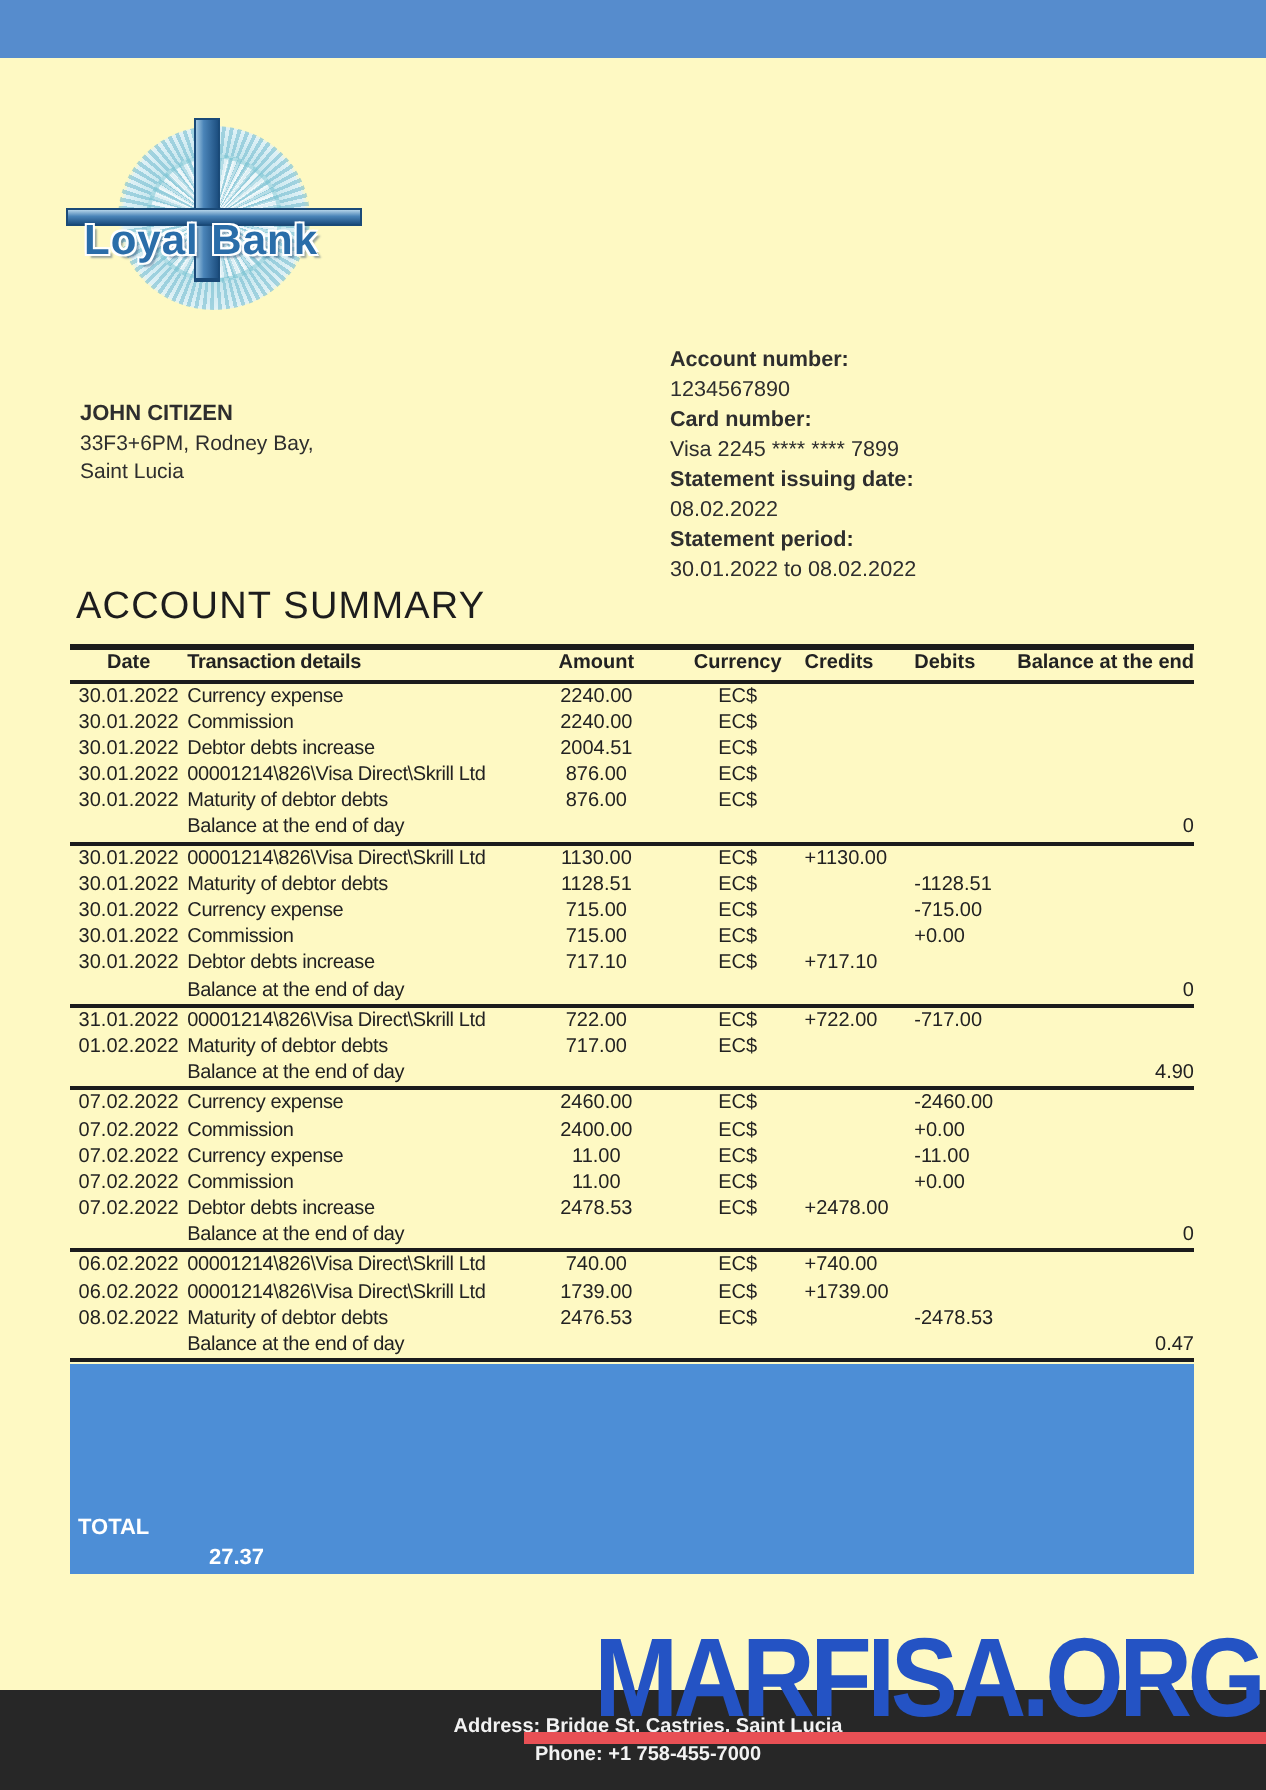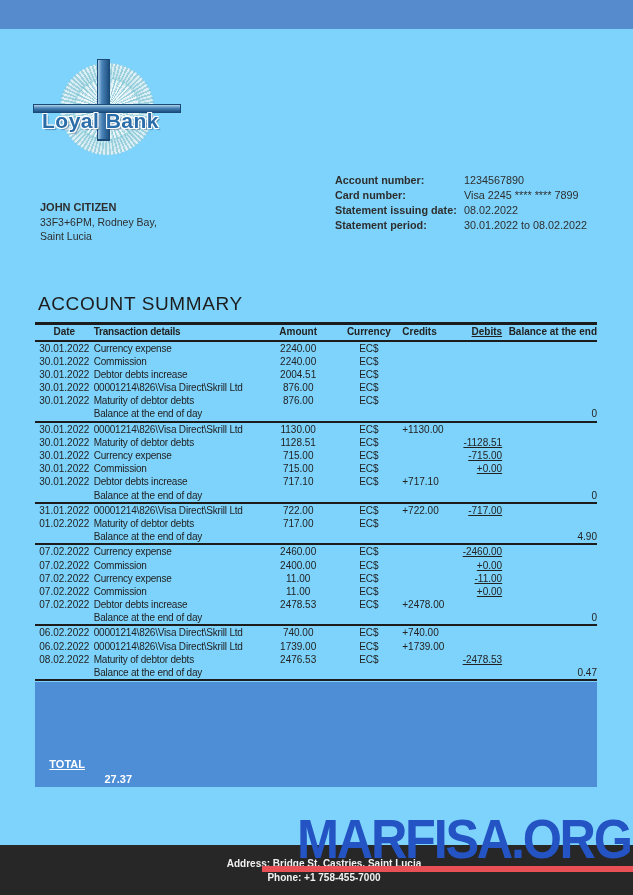--- a/index.html
+++ b/index.html
@@ -1,18 +1,18 @@
 <!DOCTYPE html>
 <html><head>
 <meta charset="utf-8">
 <style>
   * { margin:0; padding:0; box-sizing:border-box; }
   html,body { background:#ffffff; }
   body { font-family:"Liberation Sans", sans-serif; color:#2b2b2b; }
-  .page { position:relative; width:633px; height:895px; background:#7dd3fc; overflow:hidden; margin:0 auto; }
+  .page { position:relative; width:633px; height:895px; background:#fef9c3; overflow:hidden; margin:0 auto; }
 
   
   .topbar { position:absolute; left:0; top:0; width:633px; height:29px; background:#568ccd; }
 
   
   .logo { position:absolute; left:35px; top:58px; width:145px; height:90px; }
   .rosette { position:absolute; left:24px; top:5px; width:96px; height:92px; border-radius:50%;
     background:
       repeating-conic-gradient(from 0deg, rgba(110,185,205,0.55) 0deg 2.5deg, rgba(255,255,255,0) 2.5deg 5deg),
       radial-gradient(circle at 50% 50%, #e8f6f9 0%, #c2e4ec 45%, #dff1f6 68%, rgba(255,255,255,0) 72%);
@@ -27,38 +27,38 @@
   .logo-hbar { position:absolute; left:-2px; top:46px; width:148px; height:9px;
     background:linear-gradient(180deg,#b3d3e8 0%,#4a84b8 45%,#1d4f80 100%); border:1px solid #1a4a78; }
   .logo-text { position:absolute; left:7px; top:51px; font-size:21px; font-weight:bold; color:#2a6da9;
     letter-spacing:0.5px; white-space:nowrap;
     text-shadow:-1px -1px 0 #fff, 1px -1px 0 #fff, -1px 1px 0 #fff, 1px 1px 0 #fff, 2px 2px 1px rgba(40,70,110,0.45); }
 
   
   .holder { position:absolute; left:40px; top:170px; font-size:10.5px; line-height:14.5px; color:#2e2e2e; }
   .holder .name { font-weight:bold; font-size:11px;margin-top:30px; }
   .acct-info { position:absolute; left:335px; top:173px; font-size:10.8px; line-height:15px; color:#2e2e2e; }
-  .acct-row { display:flex; }
+  .acct-row { display:flex;flex-direction:column; }
   .acct-row .lbl { width:129px; font-weight:bold; }
   .acct-row .val { white-space:nowrap; }
 
   
   .summary-title { position:absolute; left:38px; top:293px; font-size:19px; font-weight:normal; letter-spacing:0.6px; color:#1d1d1d; }
   .table { position:absolute; left:35px; top:322px; width:562px; font-size:10px; color:#222; }
   .thead { display:flex; border-top:3px solid #1c1c1c; border-bottom:2.5px solid #1c1c1c; font-weight:bold; }
   .thead > div { line-height:14.5px; height:14.5px; }
   .trow { display:flex; }
   .trow > div { line-height:13.2px; height:13.2px; white-space:nowrap; overflow:visible; }
   .tblock { border-bottom:2.5px solid #1c1c1c; }
   .c-date     { width:60px;  text-align:center; }
   .c-details  { width:170px; text-align:left; letter-spacing:-0.2px; }
   .c-amount   { width:73px;  text-align:center; padding-left:5px; }
   .c-currency { width:52px;  text-align:center;margin-left:12px; }
   .c-credits  { width:60px;  text-align:left; padding-left:8px; }
-  .c-debits   { width:50px;  text-align:right; padding-left:4px;text-decoration:underline; }
+  .c-debits   { width:50px;  text-align:left; padding-left:4px; }
   .c-balance  { width:97px;  text-align:right; }
   .total-row { display:flex; background:#4d8ed6; color:#ffffff; font-weight:bold; font-size:11px; margin-top:0.5px;flex-direction:column; }
   .total-row > div { line-height:15px; height:15px; }
 
   
   .footer { position:absolute; left:0; top:845px; width:633px; height:50px; background:#272727; }
   .footer-text { position:absolute; left:0; top:12px; width:648px; text-align:center; color:#f2f2f2; font-size:10px; line-height:14px; font-weight:bold; }
   .redline { position:absolute; left:262px; top:866px; width:371px; height:6px; background:#e85055; z-index:3; }
   .watermark { position:absolute; right:2px; top:806px; font-size:56px; font-weight:bold; color:#2453c4;
     letter-spacing:-2.5px; transform:scaleX(0.9); transform-origin:right center; z-index:4; white-space:nowrap; }

